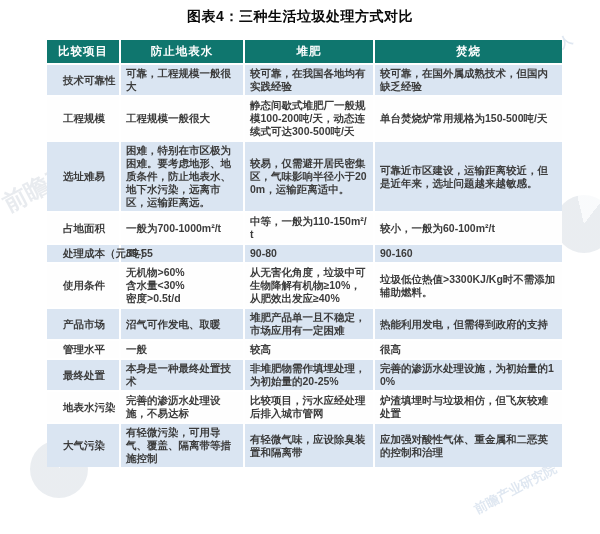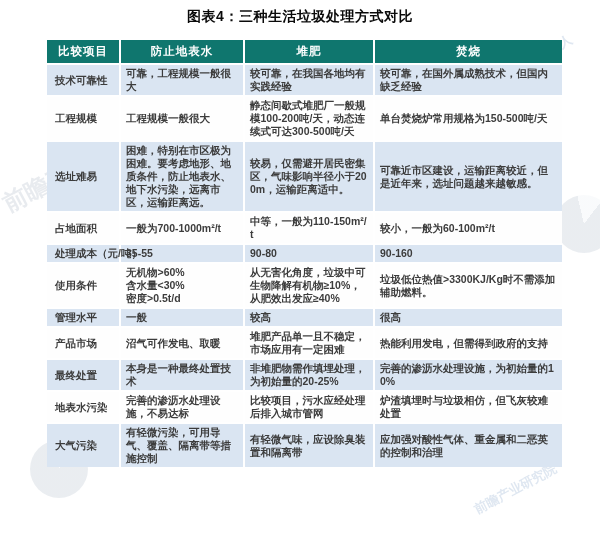--- a/index.html
+++ b/index.html
@@ -24,21 +24,21 @@
     letter-spacing:1px;
   }
   th:last-child{border-right:none;}
   td.cell{
     font-size:10.5px;line-height:13px;color:#3c3c3c;font-weight:600;
     vertical-align:middle;padding:2px 5px 2px 5px;
     border-right:2px solid #ffffff;border-top:2px solid #ffffff;
     white-space:pre-line;word-break:break-all;
   }
   td.cell:last-child{border-right:none;}
-  td.label-cell{white-space:nowrap;overflow:visible;padding-left:8px;}
+  td.label-cell{white-space:nowrap;overflow:visible;padding-left:16px;}
   tbody tr:nth-child(odd) td{background:#DAE5F2;}
   tbody tr:nth-child(even) td{background:#FEFEFE;}
   
   .wm{position:absolute;pointer-events:none;}
   .wm-text{
     font-size:24px;font-weight:bold;color:rgba(140,155,175,0.20);
     transform:rotate(-28deg);white-space:nowrap;
   }
   .wm-text.small{font-size:13px;color:rgba(110,145,190,0.22);}
   .wm-circle{
@@ -108,30 +108,30 @@
       </tr>
       <tr>
         <td class="cell label-cell">使用条件</td>
         <td class="cell">无机物&gt;60%
 含水量&lt;30%
 密度&gt;0.5t/d</td>
         <td class="cell">从无害化角度，垃圾中可生物降解有机物≥10%，从肥效出发应≥40%</td>
         <td class="cell">垃圾低位热值&gt;3300KJ/Kg时不需添加辅助燃料。</td>
       </tr>
       <tr>
+        <td class="cell label-cell">产品市场</td>
+        <td class="cell">沼气可作发电、取暖</td>
+        <td class="cell">堆肥产品单一且不稳定，市场应用有一定困难</td>
+        <td class="cell">热能利用发电，但需得到政府的支持</td>
+      </tr>
+      <tr>
         <td class="cell label-cell">管理水平</td>
         <td class="cell">一般</td>
         <td class="cell">较高</td>
         <td class="cell">很高</td>
-      </tr>
-      <tr>
-        <td class="cell label-cell">产品市场</td>
-        <td class="cell">沼气可作发电、取暖</td>
-        <td class="cell">堆肥产品单一且不稳定，市场应用有一定困难</td>
-        <td class="cell">热能利用发电，但需得到政府的支持</td>
       </tr>
       <tr>
         <td class="cell label-cell">最终处置</td>
         <td class="cell">本身是一种最终处置技术</td>
         <td class="cell">非堆肥物需作填埋处理，为初始量的20-25%</td>
         <td class="cell">完善的渗沥水处理设施，为初始量的10%</td>
       </tr>
       <tr>
         <td class="cell label-cell">地表水污染</td>
         <td class="cell">完善的渗沥水处理设施，不易达标</td>

